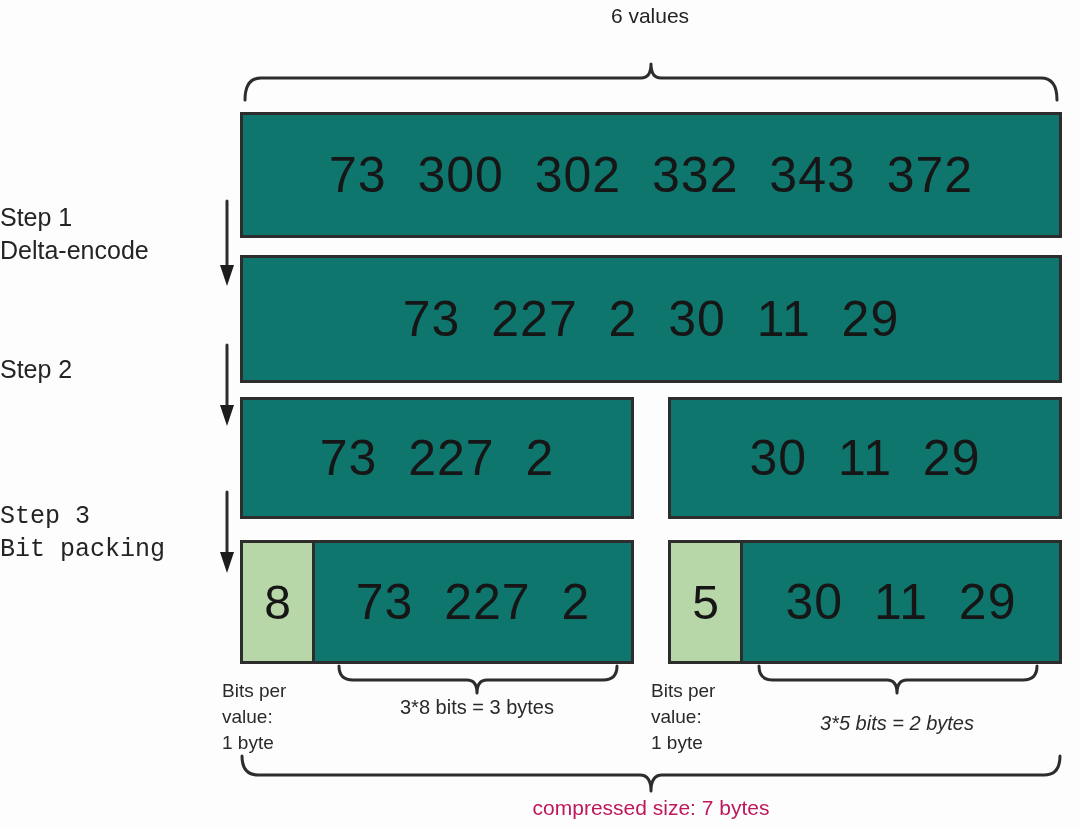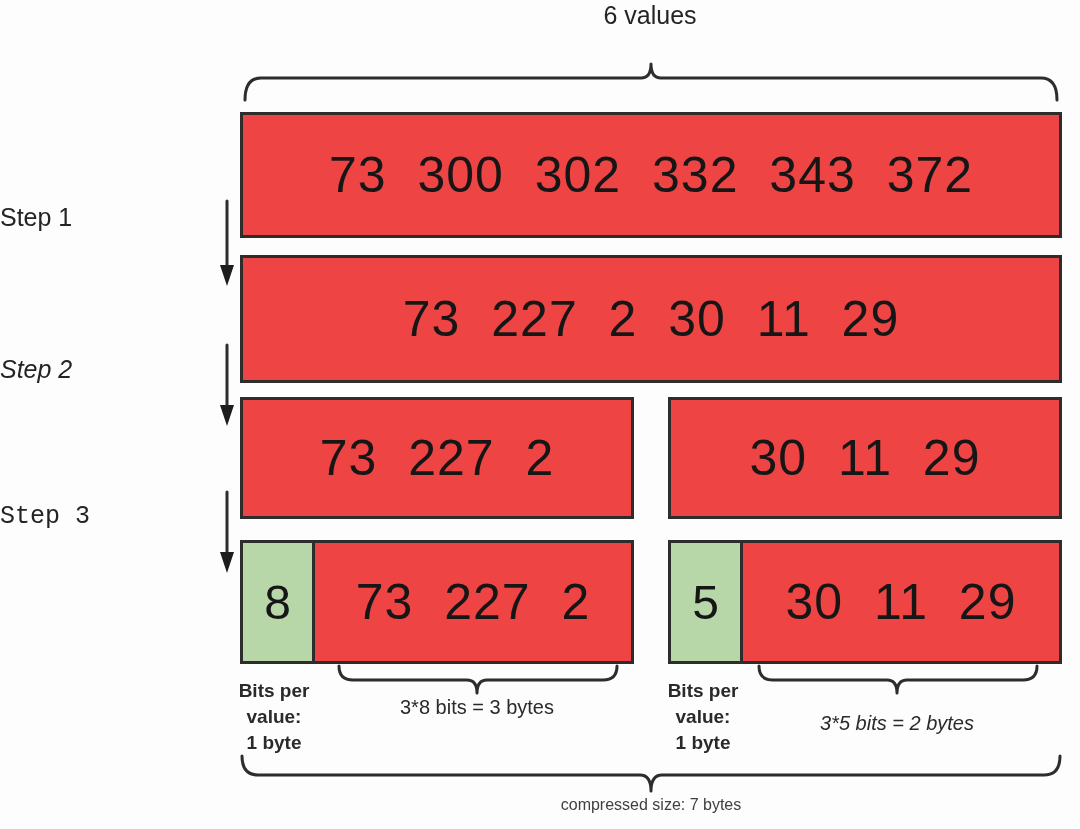--- a/index.html
+++ b/index.html
@@ -1,26 +1,26 @@
 <!DOCTYPE html>
 <html><head>
 <meta charset="utf-8">
 <style>
   html,body{margin:0;padding:0;background:#ffffff;}
   .canvas{
     position:relative;width:1080px;height:829px;background:#fdfdfd;
     font-family:"Liberation Sans", sans-serif;color:#1d1d1d;overflow:hidden;
   }
   .abs{position:absolute;}
-  .centered{text-align:center;font-weight:bold;}
+  .centered{}
 
   
   .vbox{
     position:absolute;box-sizing:border-box;
-    background:#ef4444;border:3px solid #2d2d2d;
+    background:#0f766e;border:3px solid #2d2d2d;
     display:flex;align-items:center;justify-content:center;
   }
   .vbox .nums{
     font-size:50px;letter-spacing:1px;word-spacing:16px;
     color:#161616;white-space:nowrap;
   }
   .packed{display:flex;align-items:stretch;justify-content:flex-start;padding:0;}
   .bits-cell{
     box-sizing:border-box;width:72px;flex:0 0 72px;background:#b7d7a8;
     border-right:3px solid #2d2d2d;display:flex;align-items:center;justify-content:center;
@@ -32,23 +32,23 @@
   .step-label{
     position:absolute;left:0;width:226px;text-align:left;
     font-size:25px;line-height:33px;color:#242424;
   }
 
   
   .small-note{font-size:19px;line-height:26px;color:#2a2a2a;}
   .size-note{position:absolute;width:240px;text-align:center;font-size:20px;color:#2a2a2a;}
 
   .title-block{position:absolute;left:320px;width:660px;top:2px;text-align:center;
-    font-size:25px;line-height:27px;color:#242424;}
+    font-size:21px;line-height:27px;color:#242424;}
   .compressed-label{position:absolute;left:411px;width:480px;top:796px;text-align:center;
-    font-size:16px;color:#404040;}
+    font-size:21px;color:#be185d;}
 
   svg{display:block;}
   .stroke{stroke:#2d2d2d;stroke-width:3;fill:none;stroke-linecap:round;stroke-linejoin:round;}
   .fillhead{fill:#1d1d1d;stroke:none;}
 </style>
 </head>
 <body>
 
 <div class="canvas">
 
@@ -59,47 +59,49 @@
   <svg class="abs" style="left:243px;top:56px;" width="816" height="46">
     <path class="stroke" d="M2,44 Q2,22 18,22 H398 Q408,22 408,8 Q408,22 418,22 H798 Q814,22 814,44"></path>
   </svg>
 
   <div class="vbox" style="left:240px;top:112px;width:822px;height:126px;">
     <span class="nums">73 300 302 332 343 372</span>
   </div>
 
   <div class="step-label" style="top:201px;">
     <div>Step 1</div>
+    <div>Delta-encode</div>
   </div>
   <svg class="abs" style="left:217px;top:199px;" width="20" height="88">
     <line class="stroke" x1="10" y1="2" x2="10" y2="68"></line>
     <polygon class="fillhead" points="3,66 17,66 10,87"></polygon>
   </svg>
 
   <div class="vbox" style="left:240px;top:255px;width:822px;height:128px;">
     <span class="nums">73 227 2 30 11 29</span>
   </div>
 
-  <div class="step-label" style="top:353px;font-style:italic;">
+  <div class="step-label" style="top:353px;">
     <div>Step 2</div>
   </div>
   <svg class="abs" style="left:217px;top:343px;" width="20" height="84">
     <line class="stroke" x1="10" y1="2" x2="10" y2="64"></line>
     <polygon class="fillhead" points="3,62 17,62 10,83"></polygon>
   </svg>
 
   <div class="vbox" style="left:240px;top:397px;width:394px;height:122px;">
     <span class="nums">73 227 2</span>
   </div>
   <div class="vbox" style="left:668px;top:397px;width:394px;height:122px;">
     <span class="nums">30 11 29</span>
   </div>
 
   <div class="step-label" style="top:500px;font-family:Liberation Mono, monospace;">
     <div>Step 3</div>
+    <div>Bit packing</div>
   </div>
   <svg class="abs" style="left:217px;top:490px;" width="20" height="84">
     <line class="stroke" x1="10" y1="2" x2="10" y2="64"></line>
     <polygon class="fillhead" points="3,62 17,62 10,83"></polygon>
   </svg>
 
   <div class="vbox packed" style="left:240px;top:540px;width:394px;height:124px;">
     <div class="bits-cell">
       <span>8</span>
     </div>

